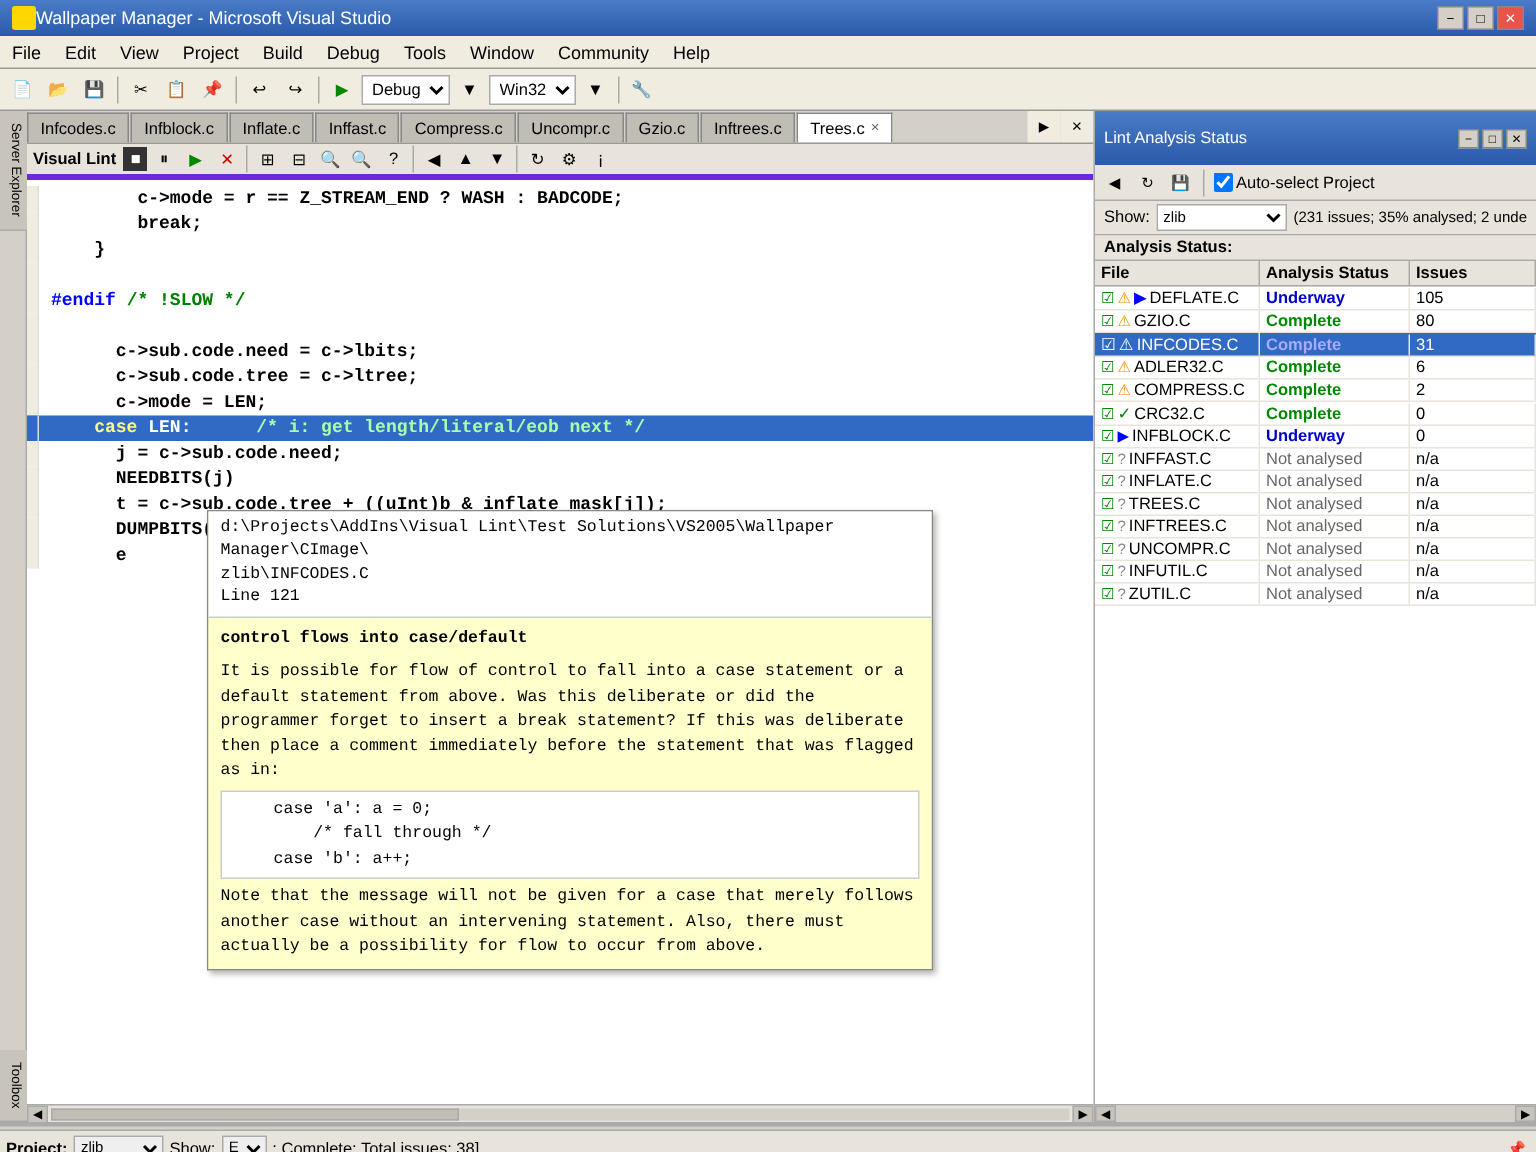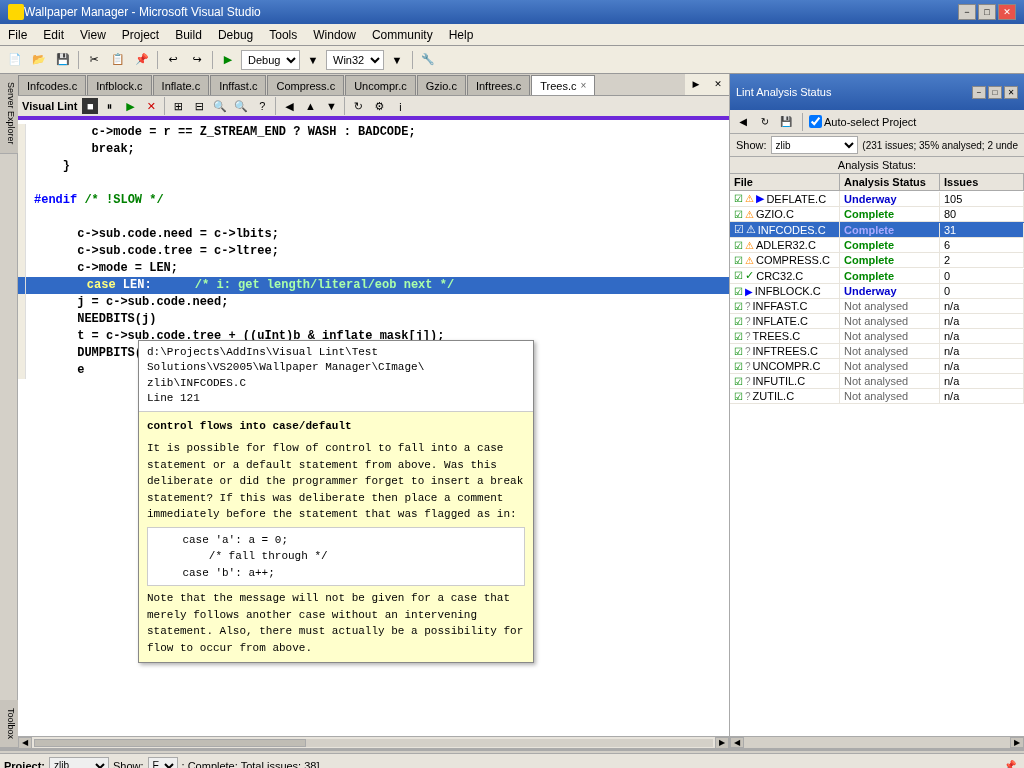--- a/index.html
+++ b/index.html
@@ -45,39 +45,39 @@
     .vl-btn { width: 20px; height: 18px; background: #e8e4dc; border: 1px solid transparent; display: flex; align-items: center; justify-content: center; font-size: 11px; cursor: pointer; }
 
     
     .code-area { flex: 1; background: #fff; overflow: auto; padding: 4px 0; font-family: 'Courier New', monospace; font-size: 12px; line-height: 1.4; position: relative; }
     .code-line { display: flex; min-height: 17px; font-weight: bold; }
     .line-highlight { background: #316ac5; color: white; }
     .code-gutter { width: 8px; background: #f0ece0; border-right: 1px solid #ddd; min-width: 8px; }
     .code-text { padding-left: 8px; white-space: pre; color: #000; flex: 1; }
 
     
-    .tooltip-popup { position: absolute; left: 120px; top: 220px; width: 396px; background: #ffffcc; border: 1px solid #888; box-shadow: 2px 2px 4px rgba(0,0,0,0.3); z-index: 100; font-size: 11px; }
+    .tooltip-popup { position: absolute; left: 120px; top: 220px; width: 484px; background: #ffffcc; border: 1px solid #888; box-shadow: 2px 2px 4px rgba(0,0,0,0.3); z-index: 100; font-size: 11px; }
     .tooltip-header { background: #fff; padding: 4px 8px; border-bottom: 1px solid #ccc; font-family: 'Courier New', monospace; font-size: 11px; }
     .tooltip-body { padding: 6px 8px; font-size: 11px; line-height: 1.5; background: #ffffcc; }
     .tooltip-code { background: #fff; border: 1px solid #ccc; padding: 4px 8px; margin: 4px 0; font-family: 'Courier New', monospace; font-size: 11px; }
 
     
     .lint-status-panel { width: 295px; background: #d4d0c8; border-left: 1px solid #aaa; display: flex; flex-direction: column; }
     .panel-title-bar { background: linear-gradient(to bottom, #4a7cc7, #2a5aaa); color: white; padding: 2px 6px; font-size: 11px; display: flex; align-items: center; justify-content: space-between; height: 36px; }
     .panel-title-btns { display: flex; gap: 2px; }
     .panel-tb-btn { width: 14px; height: 13px; background: #d4d0c8; border: 1px solid #888; font-size: 8px; display: flex; align-items: center; justify-content: center; cursor: pointer; color: #000; }
 
     .lint-toolbar { background: #e8e4dc; border-bottom: 1px solid #aaa; padding: 2px 4px; display: flex; align-items: center; gap: 4px; height: 24px; }
     .lint-btn { width: 18px; height: 18px; background: #e8e4dc; border: 1px solid transparent; font-size: 10px; cursor: pointer; display: flex; align-items: center; justify-content: center; }
     .lint-checkbox { display: flex; align-items: center; gap: 2px; font-size: 11px; }
 
     .lint-show { padding: 2px 6px; font-size: 11px; display: flex; align-items: center; gap: 4px; background: #e8e4dc; border-bottom: 1px solid #aaa; }
     .lint-dropdown { height: 18px; font-size: 10px; border: 1px solid #aaa; background: white; flex: 1; }
 
-    .lint-status-label { padding: 2px 6px; font-size: 11px; font-weight: normal; border-bottom: 1px solid #aaa; background: #e8e4dc; text-align: center; }
+    .lint-status-label { padding: 2px 6px; font-size: 11px; font-weight: bold; border-bottom: 1px solid #aaa; background: #e8e4dc; }
 
     
     .analysis-table { flex: 1; overflow-y: auto; background: white; }
     .table-header { display: flex; background: #e8e4dc; border-bottom: 1px solid #aaa; position: sticky; top: 0; }
     .th { padding: 2px 4px; font-size: 11px; font-weight: bold; border-right: 1px solid #aaa; flex-shrink: 0; }
     .th-file { width: 110px; }
     .th-status { width: 100px; }
     .th-issues { flex: 1; }
     .table-row { display: flex; align-items: center; border-bottom: 1px solid #e8e4dc; }
     .table-row.selected { background: #316ac5; color: white; }
@@ -255,21 +255,21 @@
       <div class="code-line">
         <div class="code-gutter"></div>
         <div class="code-text">      c-&gt;sub.code.tree = c-&gt;ltree;</div>
       </div>
       <div class="code-line">
         <div class="code-gutter"></div>
         <div class="code-text">      c-&gt;mode = LEN;</div>
       </div>
       <div class="code-line line-highlight">
         <div class="code-gutter" style="background:#316ac5;"></div>
-        <div class="code-text" style="color:white;">    <span style="color:#ffff80;margin-left:24px;">case</span> LEN:      <span style="color:#aaffaa;">/* i: get length/literal/eob next */</span></div>
+        <div class="code-text" style="color:white;">    <span style="color:#ffff80;">case</span> LEN:      <span style="color:#aaffaa;">/* i: get length/literal/eob next */</span></div>
       </div>
       <div class="code-line">
         <div class="code-gutter"></div>
         <div class="code-text">      j = c-&gt;sub.code.need;</div>
       </div>
       <div class="code-line">
         <div class="code-gutter"></div>
         <div class="code-text">      NEEDBITS(j)</div>
       </div>
       <div class="code-line">

